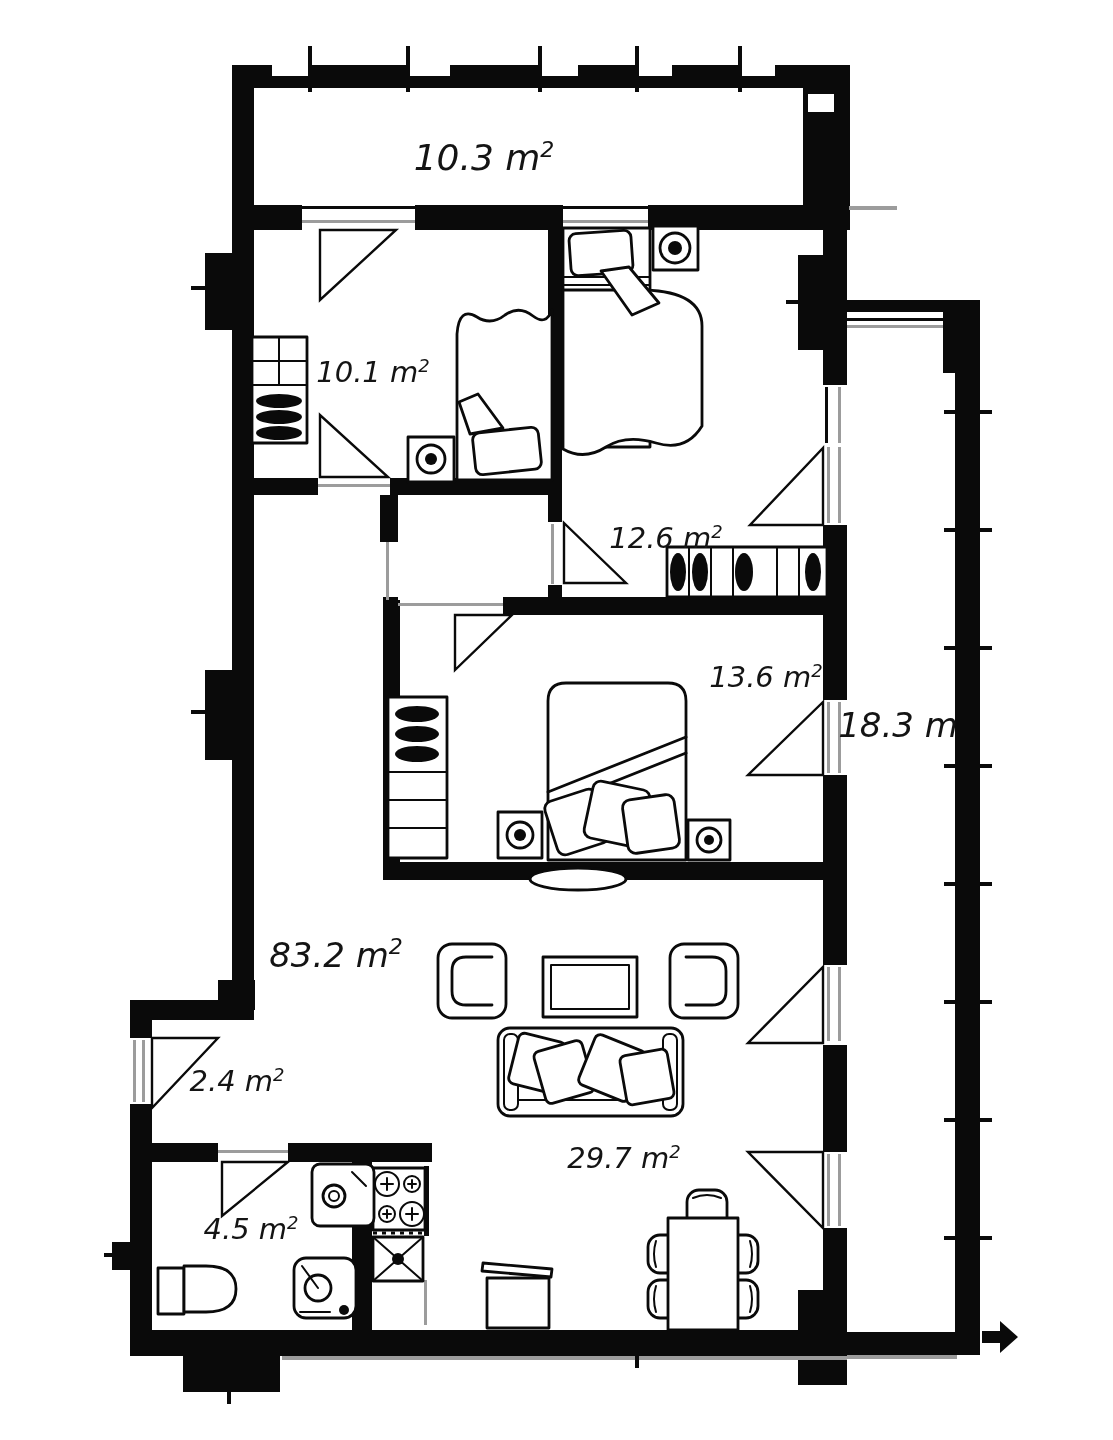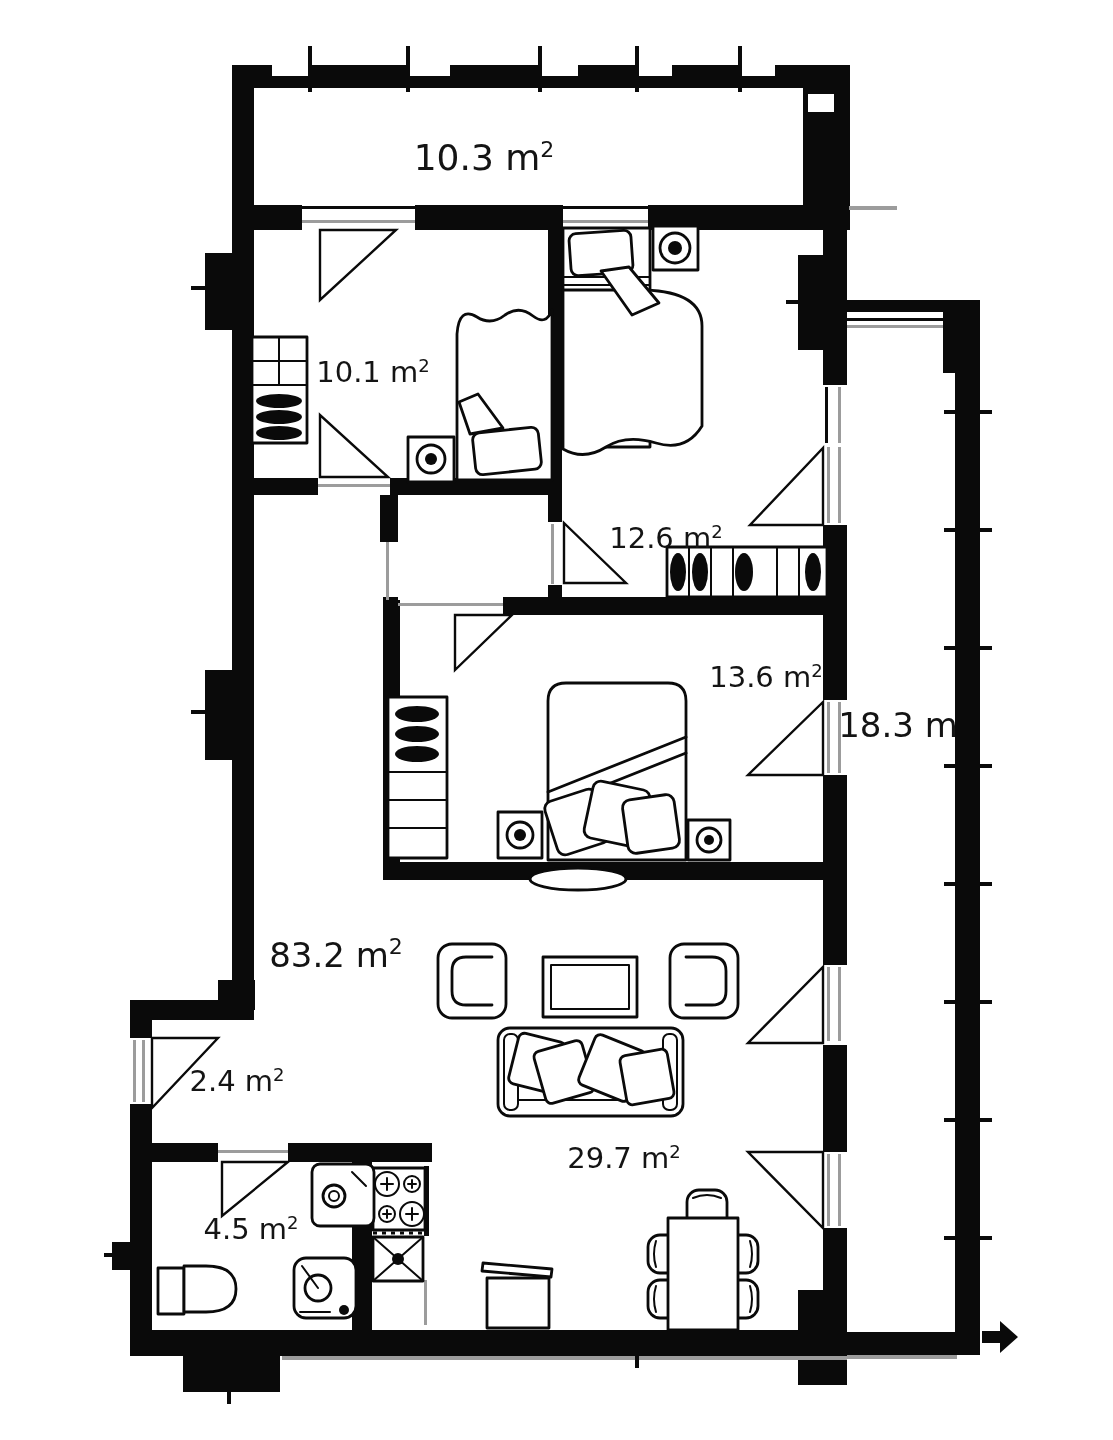--- a/index.html
+++ b/index.html
@@ -1,17 +1,17 @@
 <!DOCTYPE html>
 <html><head>
 <meta charset="utf-8">
 <style>
   html,body { margin:0; padding:0; background:#ffffff; }
   .stage { width:1113px; height:1440px; margin:0 auto; position:relative; background:#ffffff;
-           font-family:"DejaVu Sans","Liberation Sans",sans-serif; }
+           font-family:"DejaVu Sans","Liberation Sans",sans-serif;font-style:italic; }
   svg { display:block; }
   .w  { fill:#0a0a0a; }
   .paper { fill:#ffffff; }
   .g  { fill:#9c9c9c; }
   .f  { fill:#ffffff; stroke:#0a0a0a; stroke-width:2.8; stroke-linejoin:round; }
   .fl { fill:none; stroke:#0a0a0a; stroke-width:2.8; stroke-linejoin:round; stroke-linecap:round; }
   .fl2{ fill:none; stroke:#0a0a0a; stroke-width:2; stroke-linejoin:round; stroke-linecap:round; }
   .ink{ fill:#0a0a0a; }
   .door { fill:#ffffff; stroke:#0a0a0a; stroke-width:2.4; stroke-linejoin:miter; }
   .dash { fill:none; stroke:#0a0a0a; stroke-width:3; stroke-dasharray:4 5; }

